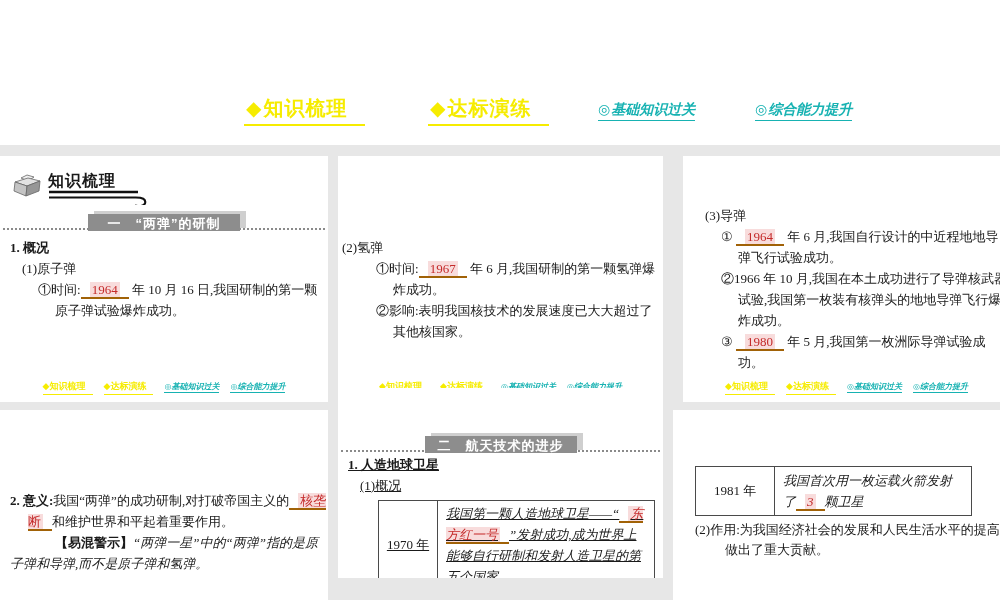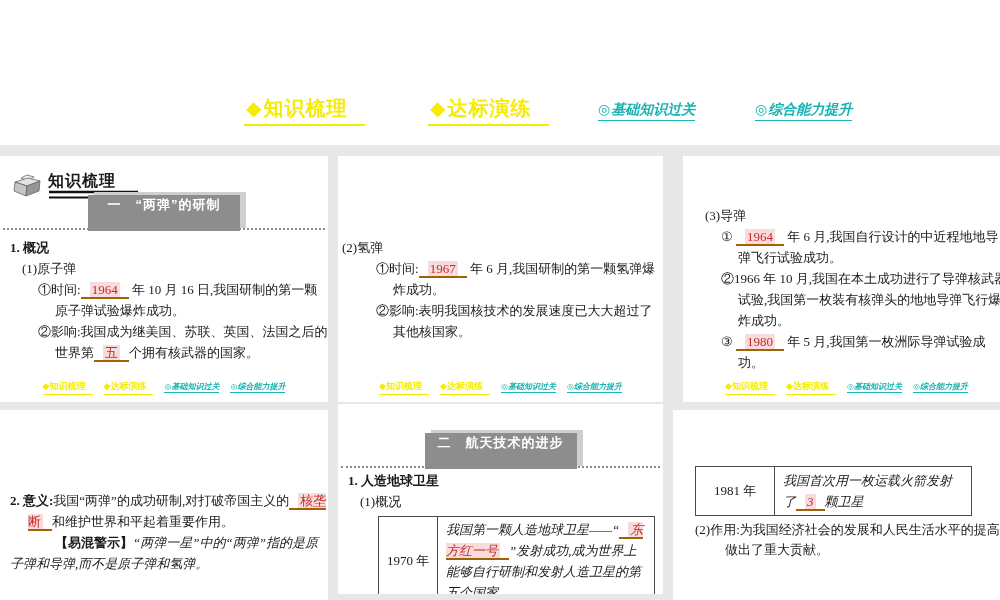--- a/index.html
+++ b/index.html
@@ -18,33 +18,33 @@
     border-bottom:1px solid #17b2b2;padding-bottom:1px;
   }
   .nav-bullet{font-style:normal;margin-right:1px;}
   
   .backdrop{position:absolute;left:0;top:145px;width:1000px;height:455px;background:#e7e7e7;}
   .card{position:absolute;background:#ffffff;overflow:hidden;box-sizing:border-box;}
   #card1{left:0;   top:156px;width:328px;height:246px;}
   #card2{left:338px;top:156px;width:325px;height:246px;}
   #card3{left:683px;top:156px;width:327px;height:246px;}
   #card4{left:0;   top:410px;width:328px;height:190px;}
-  #card5{left:338px;top:404px;width:325px;height:190px;}
+  #card5{left:338px;top:388px;width:325px;height:190px;text-decoration:underline;}
   #card6{left:673px;top:410px;width:327px;height:224px;}
   
   .sec-head{display:flex;align-items:flex-start;margin:16px 0 0 12px;height:32px;}
   .sec-title-wrap{display:flex;flex-direction:column;margin-left:6px;}
   .sec-title{font-weight:bold;font-size:16px;line-height:18px;letter-spacing:1px;
     font-family:"Liberation Sans","DejaVu Sans",sans-serif;}
   .title-underline{margin-top:0;}
   
   .banner-row{position:relative;height:22px;}
   .banner-row .dotted{position:absolute;left:3px;right:3px;bottom:1px;border-top:2px dotted #8a8a8a;}
   .banner{
-    position:absolute;left:50%;transform:translateX(-50%);bottom:0;height:36px;line-height:20px;
+    position:absolute;left:50%;transform:translateX(-50%);bottom:0;height:17px;line-height:20px;
     min-width:128px;padding:0 12px;text-align:center;background:#8d8d8d;color:#ffffff;
     font-weight:bold;font-size:13px;letter-spacing:1px;box-shadow:6px -3px 0 #cfcfcf;
     font-family:"Liberation Sans","DejaVu Sans",sans-serif;white-space:nowrap;
   }
   
   .txt{margin:0;font-size:13px;line-height:21px;}
   .p-head{font-weight:bold;margin-left:10px;}
   .p-sub{margin-left:22px;}
   .p-item{margin-left:55px;text-indent:-17px;}
   .p-meaning{margin-left:28px;text-indent:-18px;margin-top:80px;}
@@ -105,21 +105,20 @@
       </svg>
     </div>
   </div>
   <div class="banner-row">
     <div class="dotted"></div>
     <div class="banner">一　“两弹”的研制</div>
   </div>
   <p class="txt p-head">1. 概况</p>
   <p class="txt p-sub">(1)原子弹</p>
   <p class="txt p-item"><span>①时间:</span><span class="blank"><span class="ans">1964</span></span><span> 年 10 月 16 日,我国研制的第一颗原子弹试验爆炸成功。</span></p>
-  <p class="txt p-item"><span>②影响:我国成为继美国、苏联、英国、法国之后的世界第</span><span class="blank"><span class="ans">五</span></span><span>个拥有核武器的国家。</span></p>
   <footer class="card-footer">
     <a class="mini mini-primary">◆知识梳理</a>
     <a class="mini mini-primary">◆达标演练</a>
     <a class="mini mini-secondary">◎基础知识过关</a>
     <a class="mini mini-secondary">◎综合能力提升</a>
   </footer>
 </section>
 
 <section class="card" id="card2">
   <p class="txt p-sub" style="margin-left:4px;">(2)氢弹</p>

